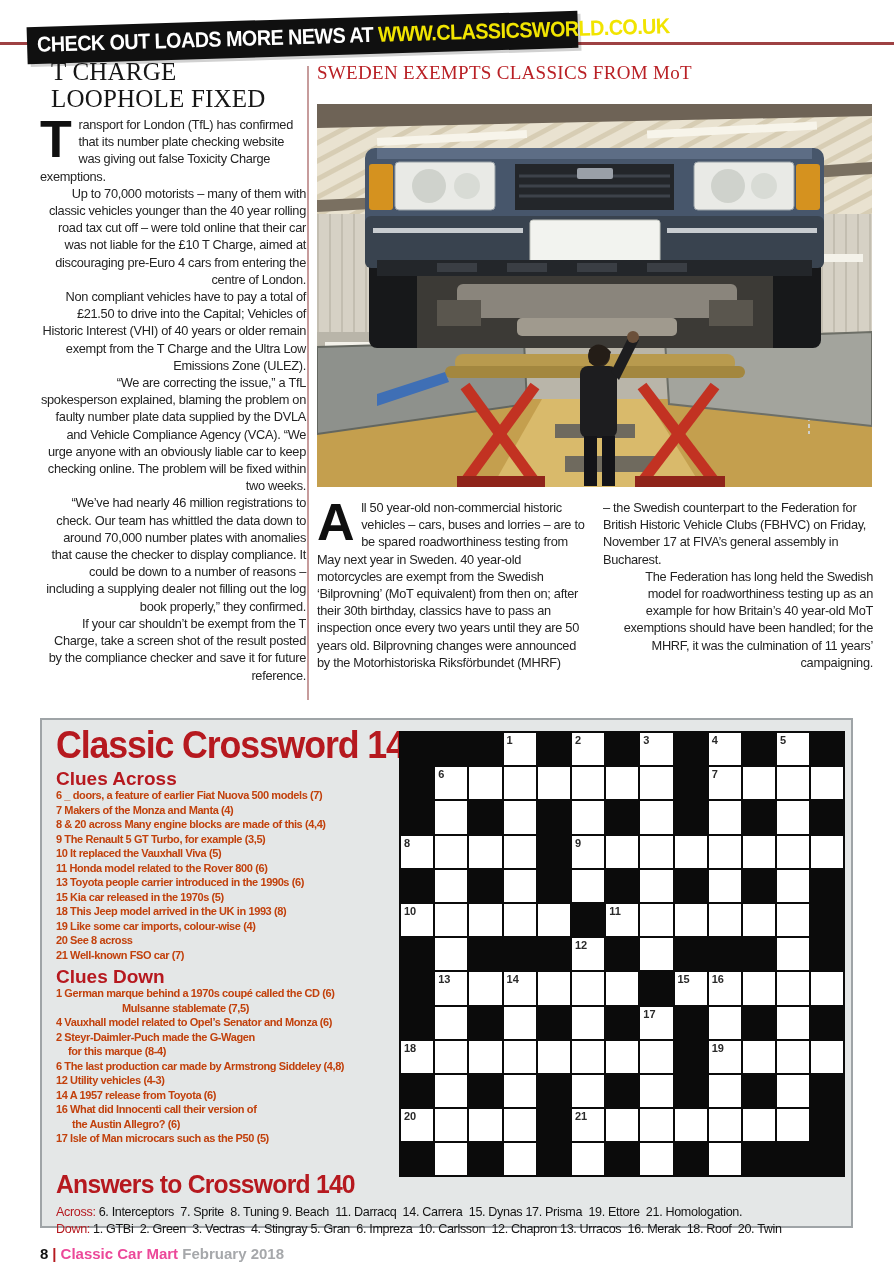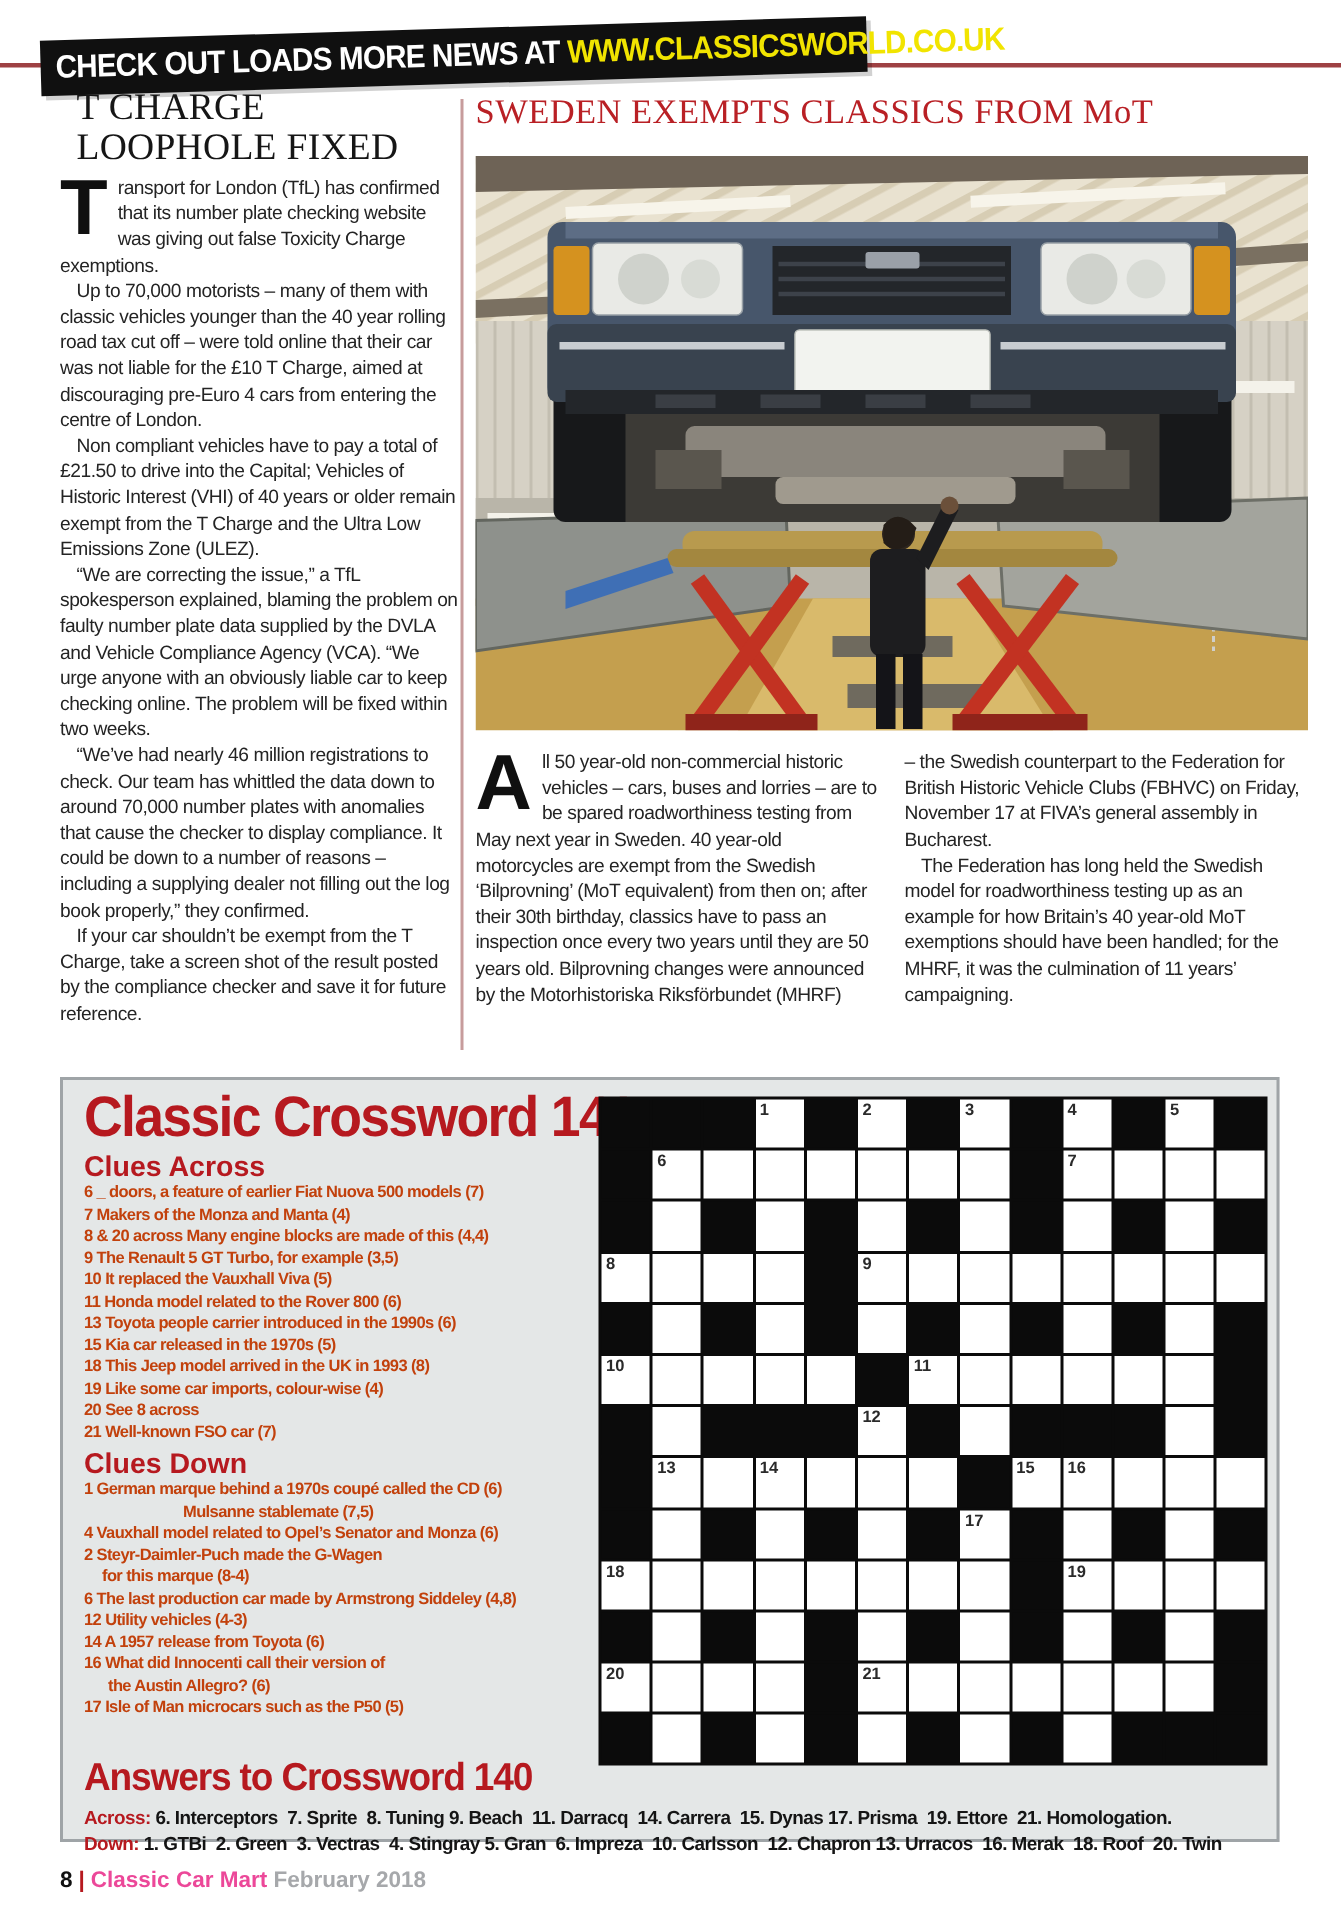--- a/index.html
+++ b/index.html
@@ -13,26 +13,26 @@
   .banner-inner{white-space:nowrap;font-weight:bold;font-size:21.5px;letter-spacing:-0.6px;
           transform:scaleX(0.92);transform-origin:left center;}
   .banner-prefix{color:#ffffff;}
   .banner-url{color:#f1e400;}
   
   .left-headline{position:absolute;left:51px;top:58px;font-family:"Liberation Serif",serif;
           font-size:25px;line-height:27px;color:#161616;letter-spacing:0.2px;}
   .body-text{font-size:12.8px;line-height:17.2px;letter-spacing:-0.3px;color:#242424;}
   .left-article-body{position:absolute;left:40px;top:116px;width:266px;}
   .body-text p{margin:0;}
-  .body-text p.ind{text-indent:11px;}
+  .body-text p.ind{text-indent:11px;text-align:right;}
   .dropcap{float:left;font-weight:bold;font-size:52px;line-height:40px;padding:3px 7px 0 0;color:#101010;}
   .divider-v{position:absolute;left:307px;top:66px;width:2px;height:634px;background:#c79c9c;}
   
   .right-headline{position:absolute;left:317px;top:62px;font-family:"Liberation Serif",serif;
-          font-size:23px;color:#b92025;letter-spacing:0.3px;white-space:nowrap;}
+          font-size:19px;color:#b92025;letter-spacing:0.3px;white-space:nowrap;}
   .photo{position:absolute;left:317px;top:104px;width:555px;height:383px;}
   .right-body{position:absolute;left:317px;top:499px;width:557px;display:flex;gap:16px;}
   .right-body .col{width:270px;}
   
   .cw-panel{position:absolute;left:40px;top:718px;width:813px;height:510px;background:#e4e7e7;
           border:2px solid #9fa4a7;box-sizing:border-box;}
   .cw-title{position:absolute;left:14px;top:4px;font-size:38px;font-weight:bold;color:#b6191f;
           letter-spacing:-1.2px;transform:scaleX(0.94);transform-origin:left top;white-space:nowrap;}
   .cw-clues{position:absolute;left:14px;top:50px;width:344px;}
   .cw-subhead{color:#b6191f;font-weight:bold;font-size:19px;line-height:17px;margin:0 0 1px 0;}
@@ -41,21 +41,21 @@
           color:#c2410c;white-space:nowrap;}
   .cw-grid{position:absolute;left:357px;top:11px;background:#0b0b0b;padding:2px;
           display:grid;grid-template-columns:repeat(13,32.2px);grid-auto-rows:32.2px;gap:2px;}
   .cw-cell{position:relative;}
   .cw-cell.white{background:#ffffff;}
   .cw-cell.black{background:#0b0b0b;}
   .cw-num{position:absolute;left:3px;top:1px;font-size:11px;font-weight:bold;color:#2a2a2a;}
   .cw-answers{position:absolute;left:14px;top:449px;width:786px;}
   .cw-ans-head{font-size:26px;font-weight:bold;color:#b6191f;letter-spacing:-0.8px;
           transform:scaleX(0.95);transform-origin:left top;margin:0 0 4px 0;white-space:nowrap;}
-  .cw-ans-line{font-size:12.6px;font-weight:bold;line-height:16.5px;letter-spacing:-0.35px;
+  .cw-ans-line{font-size:12.6px;font-weight:normal;line-height:16.5px;letter-spacing:-0.35px;
           color:#141414;white-space:pre;}
   .cw-ans-label{color:#b6191f;}
   
   .footer{position:absolute;left:40px;top:1245px;font-size:15px;font-weight:bold;white-space:nowrap;}
   .footer .pg{color:#111;}
   .footer .sep{color:#b6191f;padding:0 4px;}
   .footer .brand{color:#ec4899;}
   .footer .issue{color:#a6a8ab;}
 </style>
 </head>

